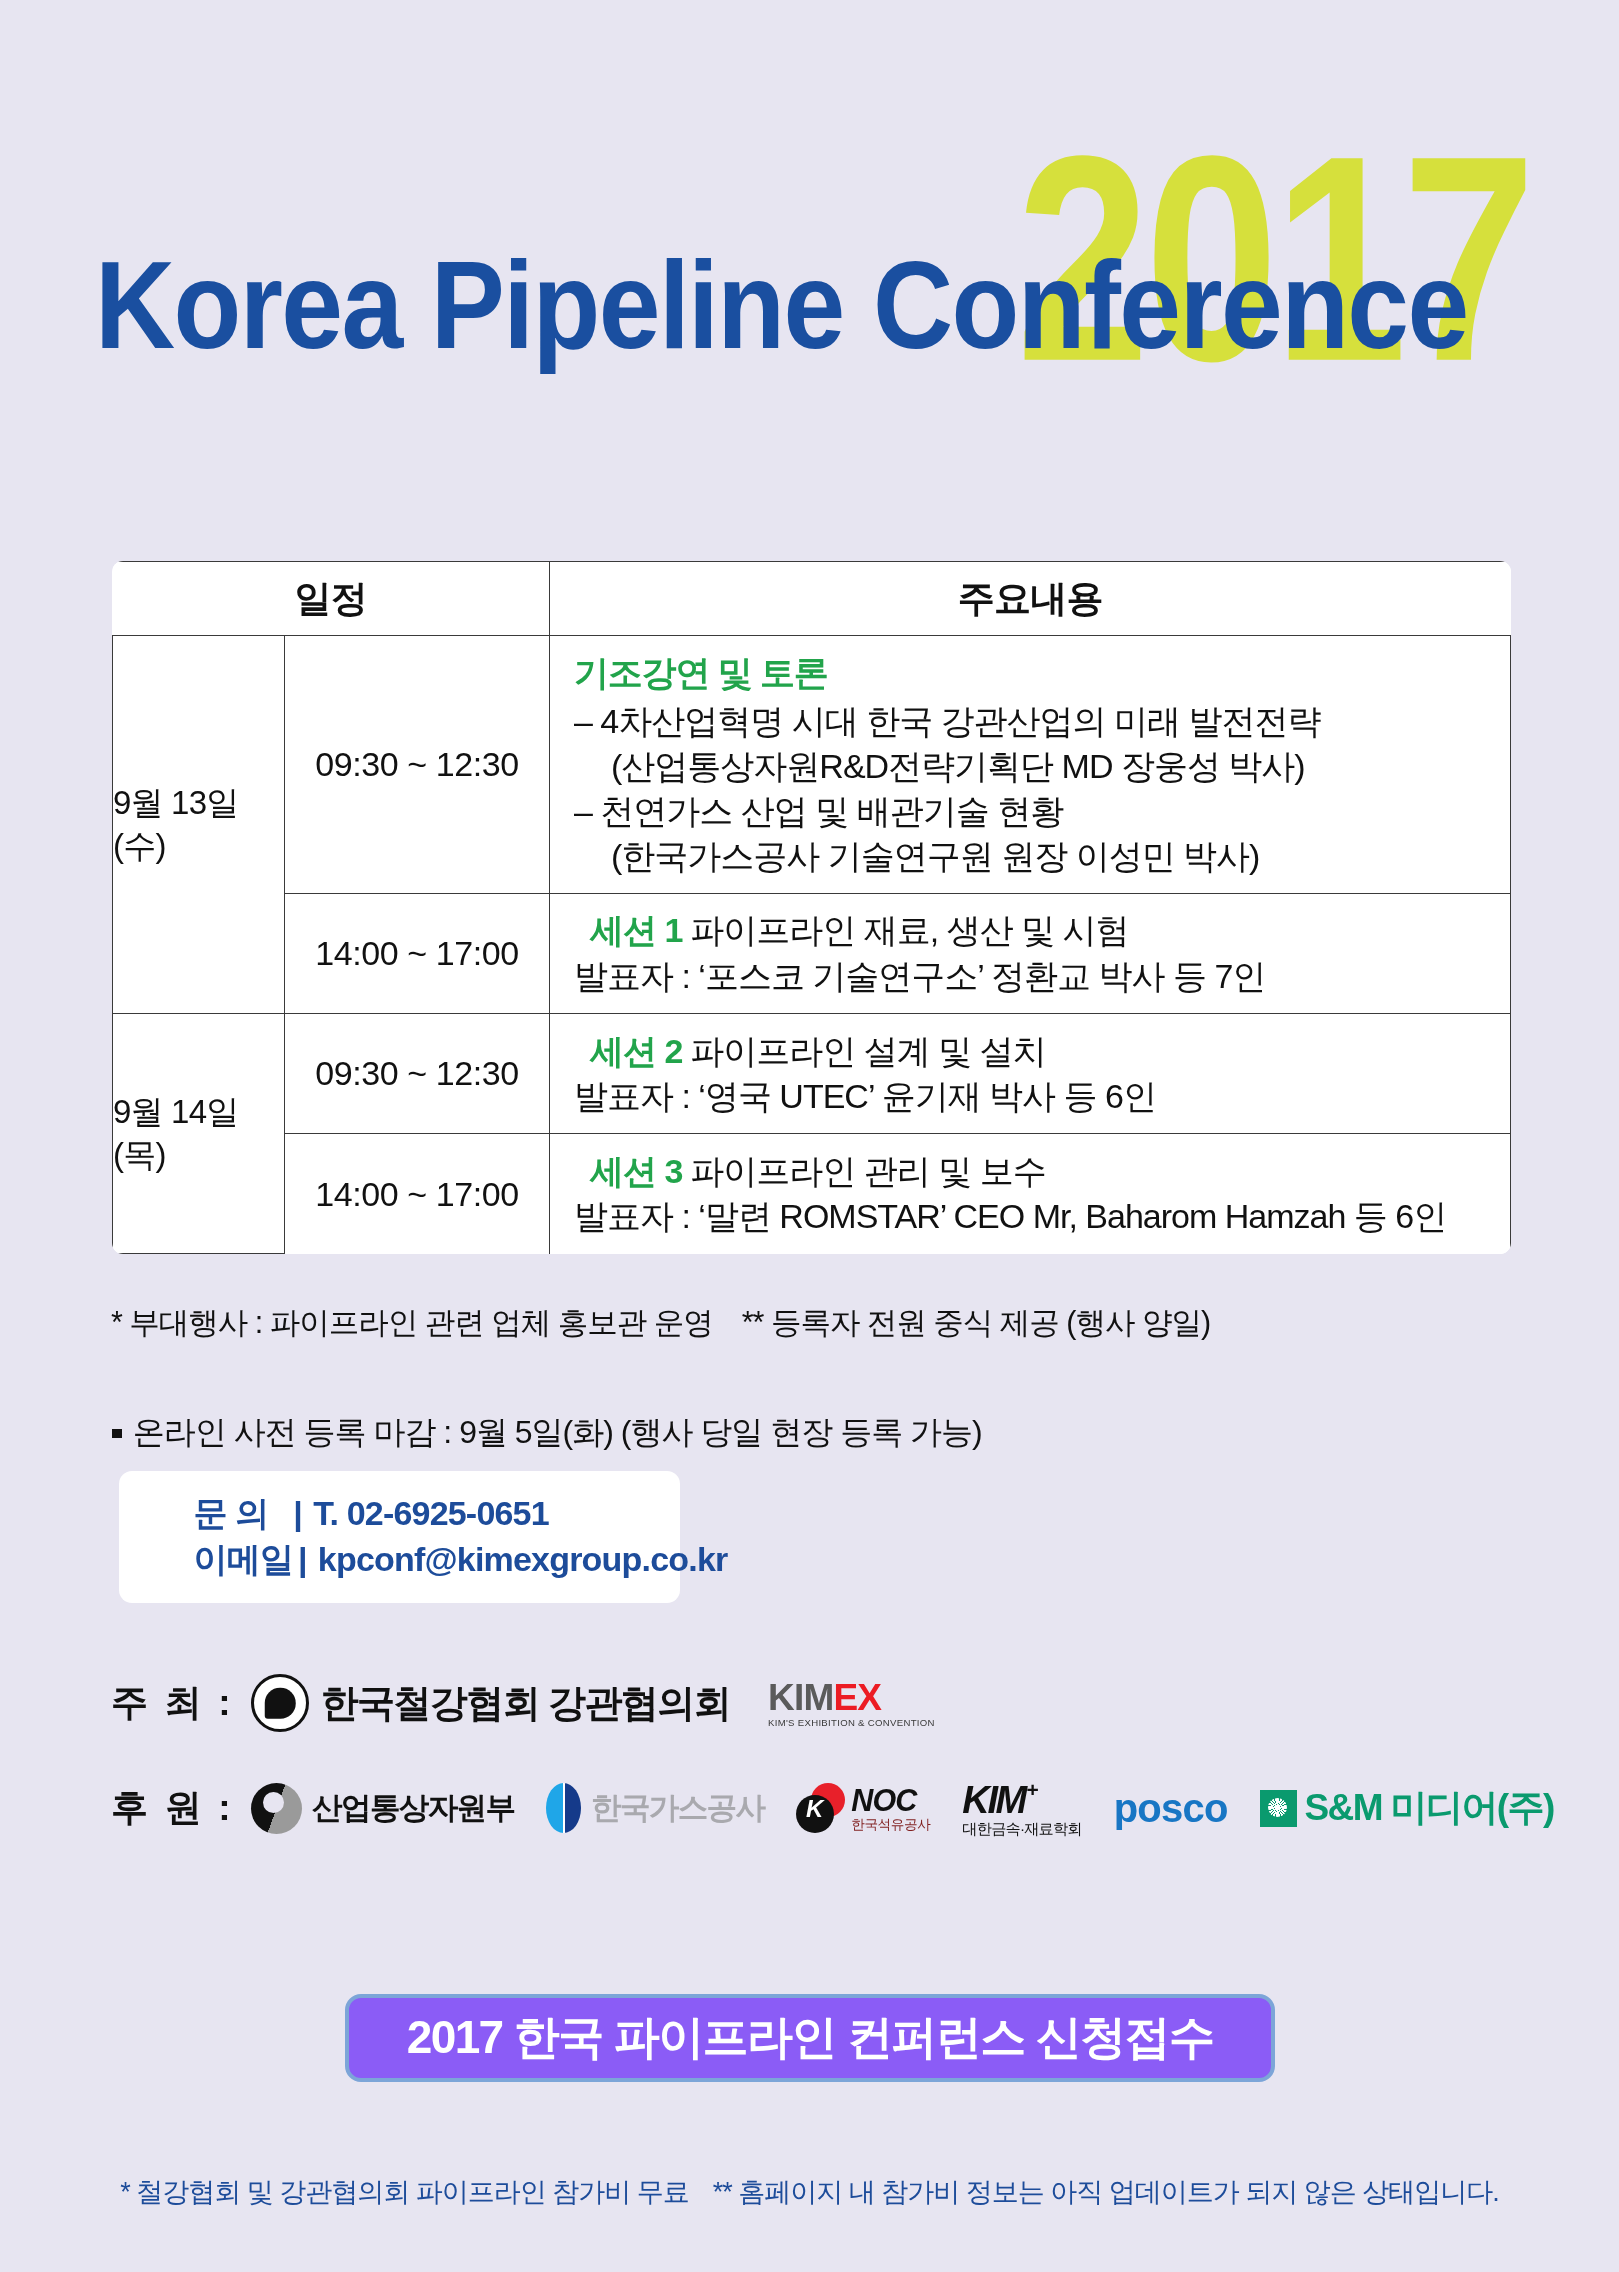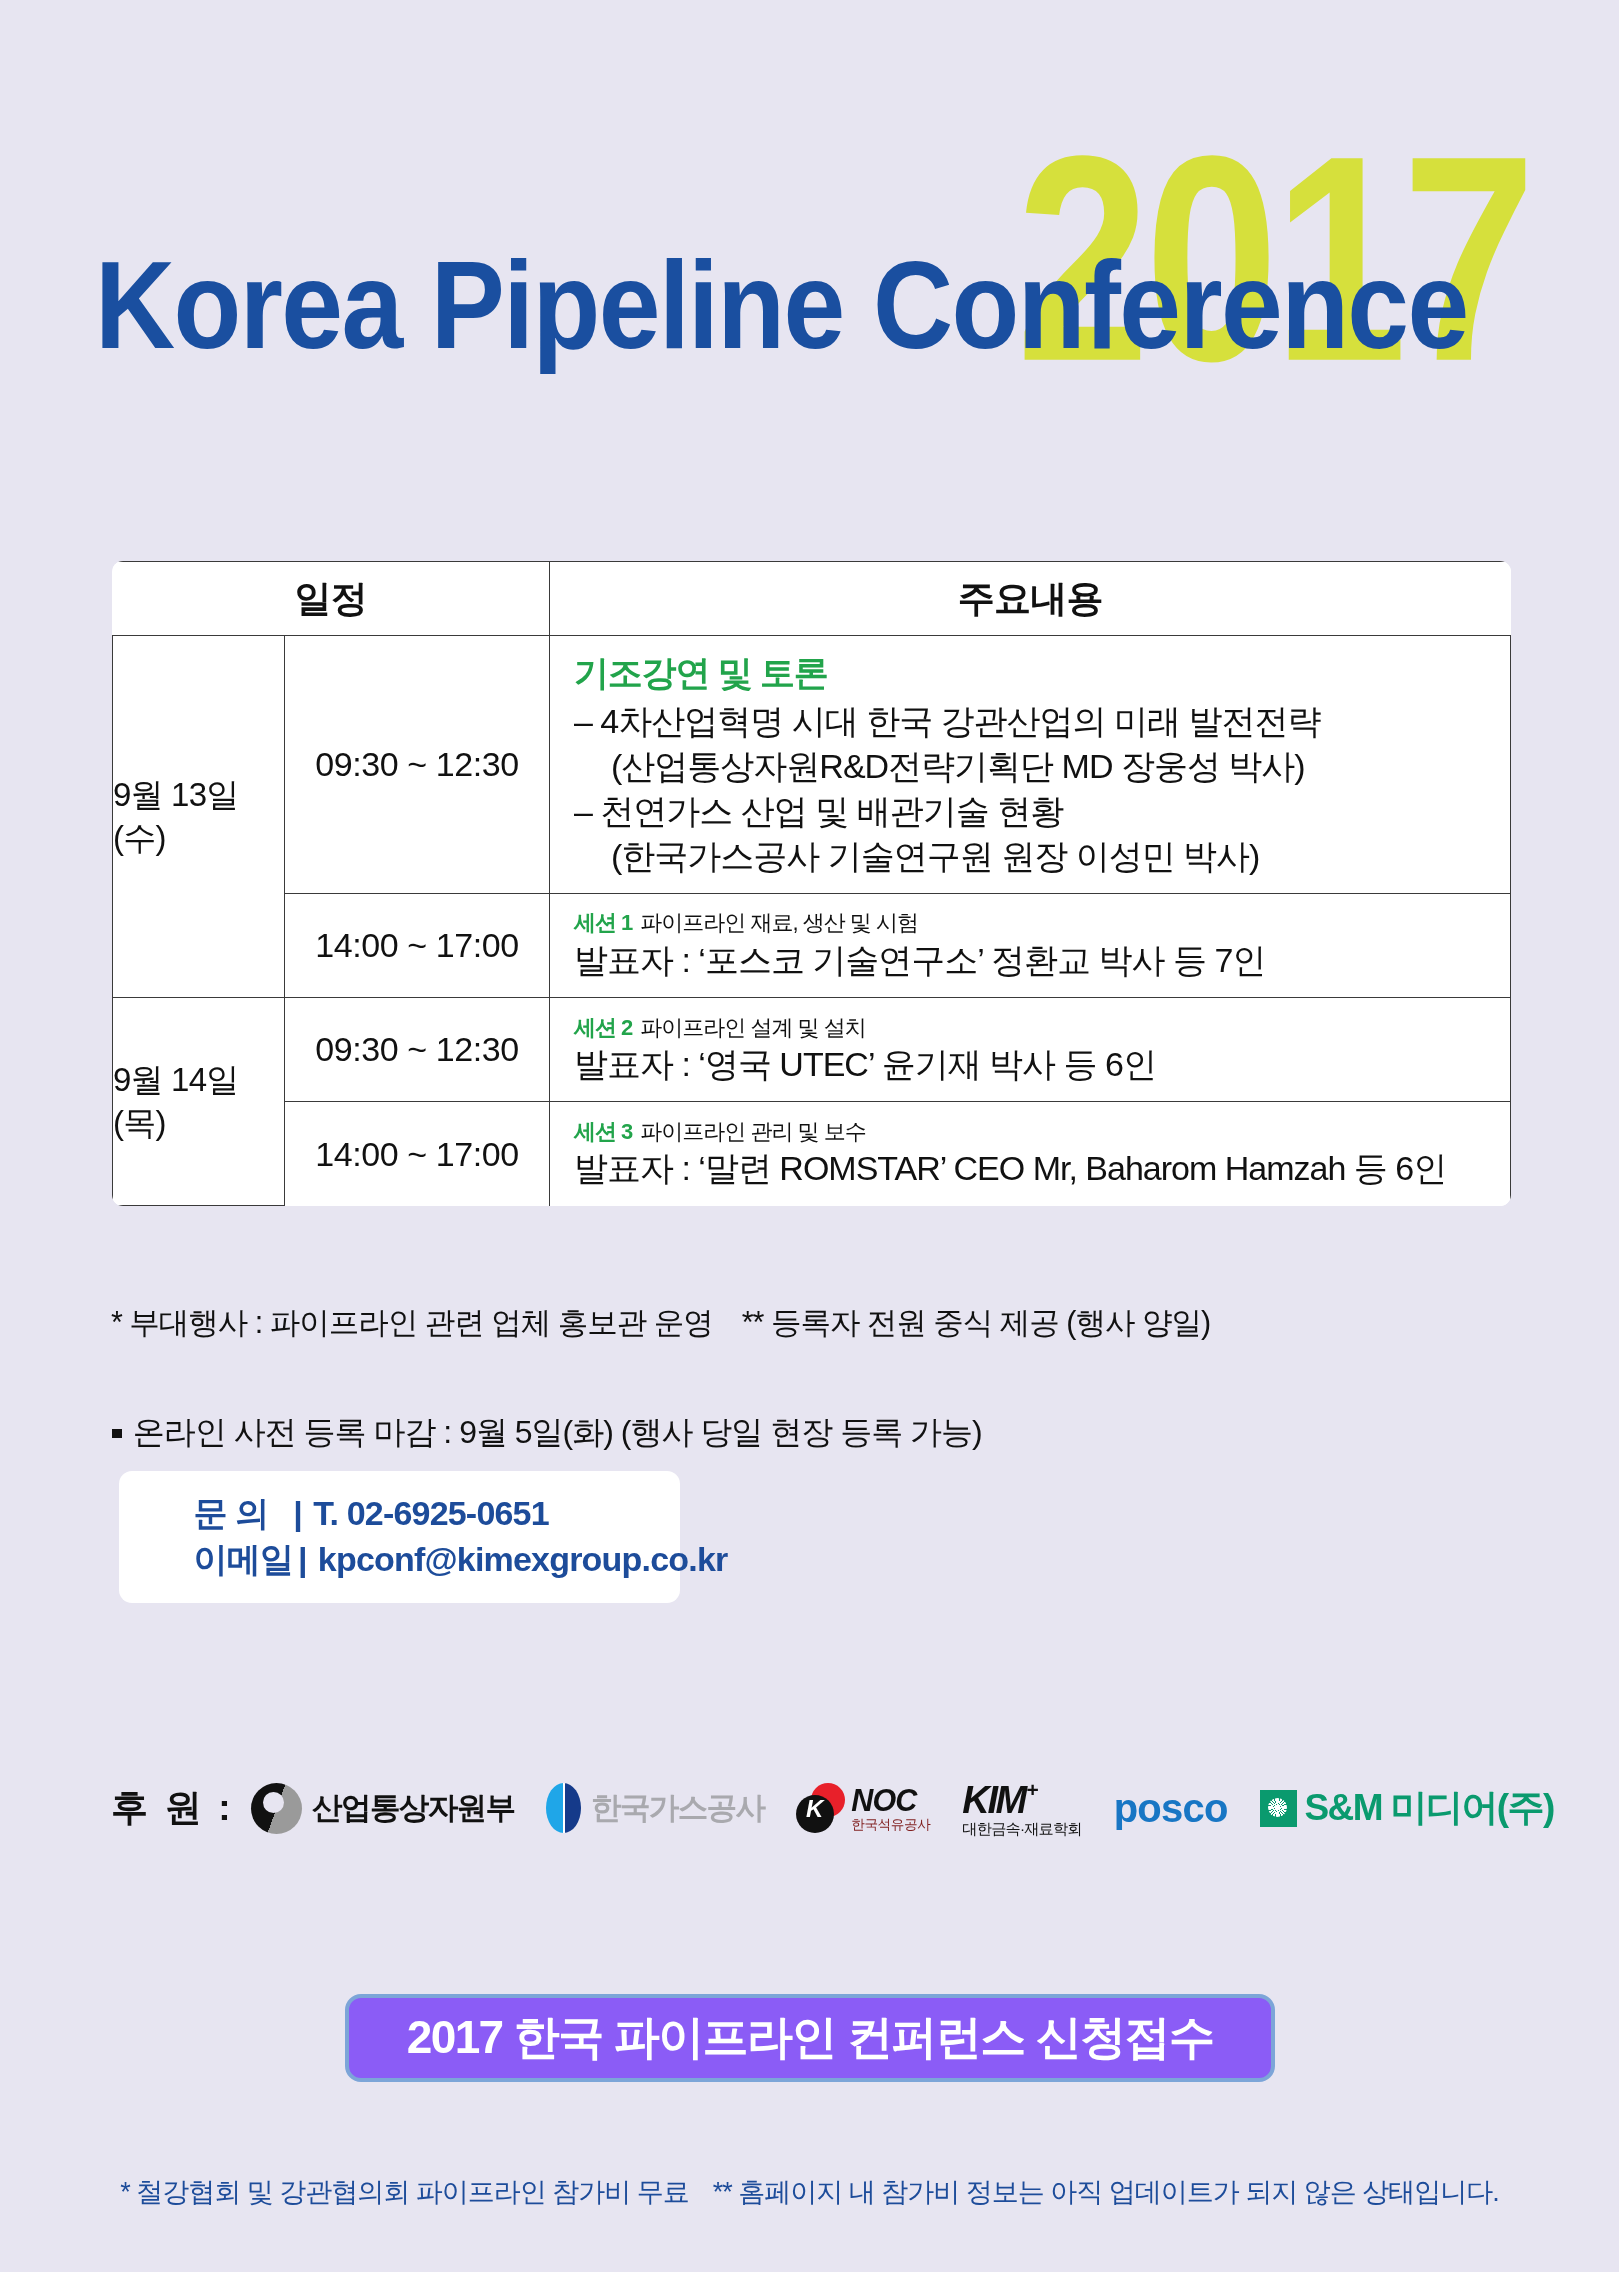--- a/index.html
+++ b/index.html
@@ -120,25 +120,26 @@
     color: #111;
     letter-spacing: -0.4px;
   }
   td.detail-cell {
     padding: 14.4px 0 14.4px 24px;
     border-right: none;
   }
   tr.last-row td { border-bottom: none; }
 
   .sess-title {
-    font-size: 22px;
+    font-size: 34px;
     line-height: 1.33;
     color: #111;
     letter-spacing: -1px;
     white-space: nowrap;
+    margin-left: 16px;
   }
   .sess-label {
     color: #22a44b;
     font-weight: 700;
     margin-right: 8px;
   }
   .sess-sub {
     font-size: 34px;
     line-height: 1.33;
     color: #111;
@@ -504,20 +505,29 @@
 
   <div class="contact-box">
     <div class="contact-line">
       <span class="lbl">문   의</span><span class="bar">|</span><span>T. 02-6925-0651</span>
     </div>
     <div class="contact-line">
       <span class="lbl">이메일</span><span class="bar">|</span><span>kpconf@kimexgroup.co.kr</span>
     </div>
   </div>
 
+  <div class="org-row">
+    <span class="row-label">주 최 :</span>
+    <span class="kisa-seal"></span>
+    <span class="org-name">한국철강협회 강관협의회</span>
+    <span class="kimex-logo">
+      <span class="kimex-main"><span class="k1">KIM</span><span class="k2">EX</span></span>
+      <span class="kimex-sub" style="display:block">KIM'S EXHIBITION &amp; CONVENTION</span>
+    </span>
+  </div>
 
   <div class="spon-row">
     <span class="row-label">후 원 :</span>
 
     <span class="logo-item">
       <span class="motie-mark"></span>
       <span class="logo-text motie-text">산업통상자원부</span>
     </span>
 
     <span class="logo-item">

